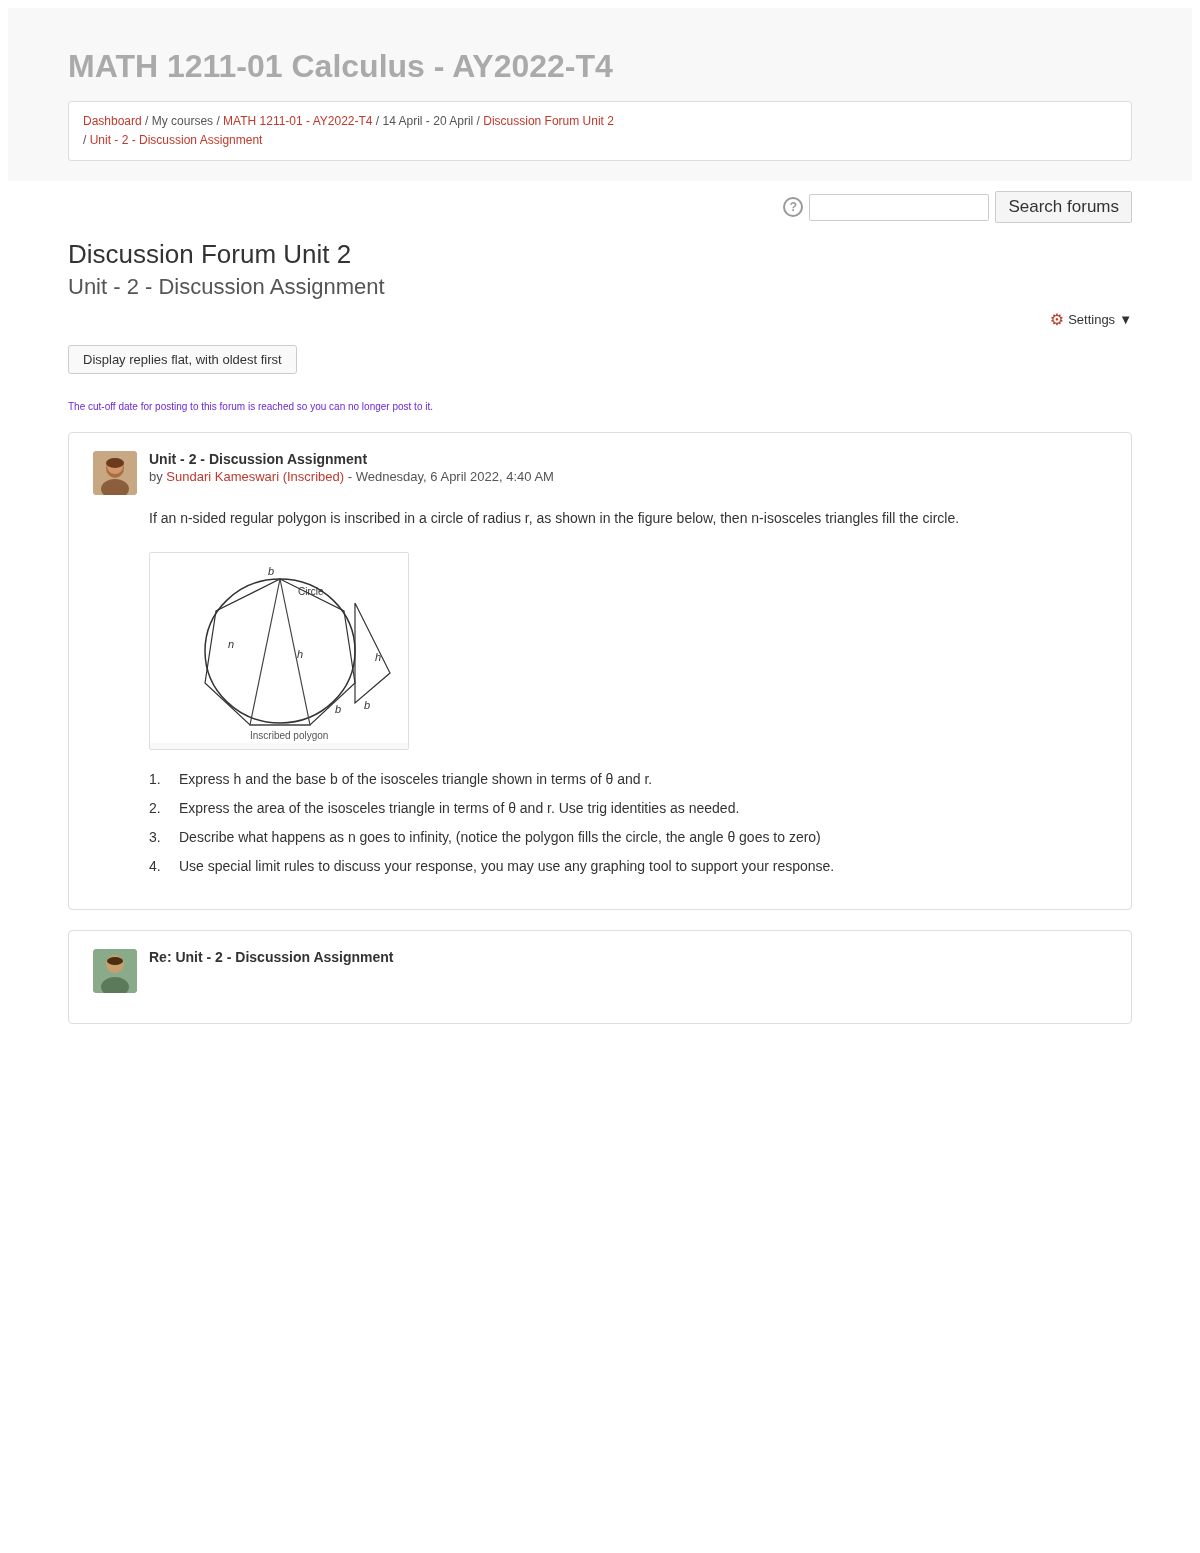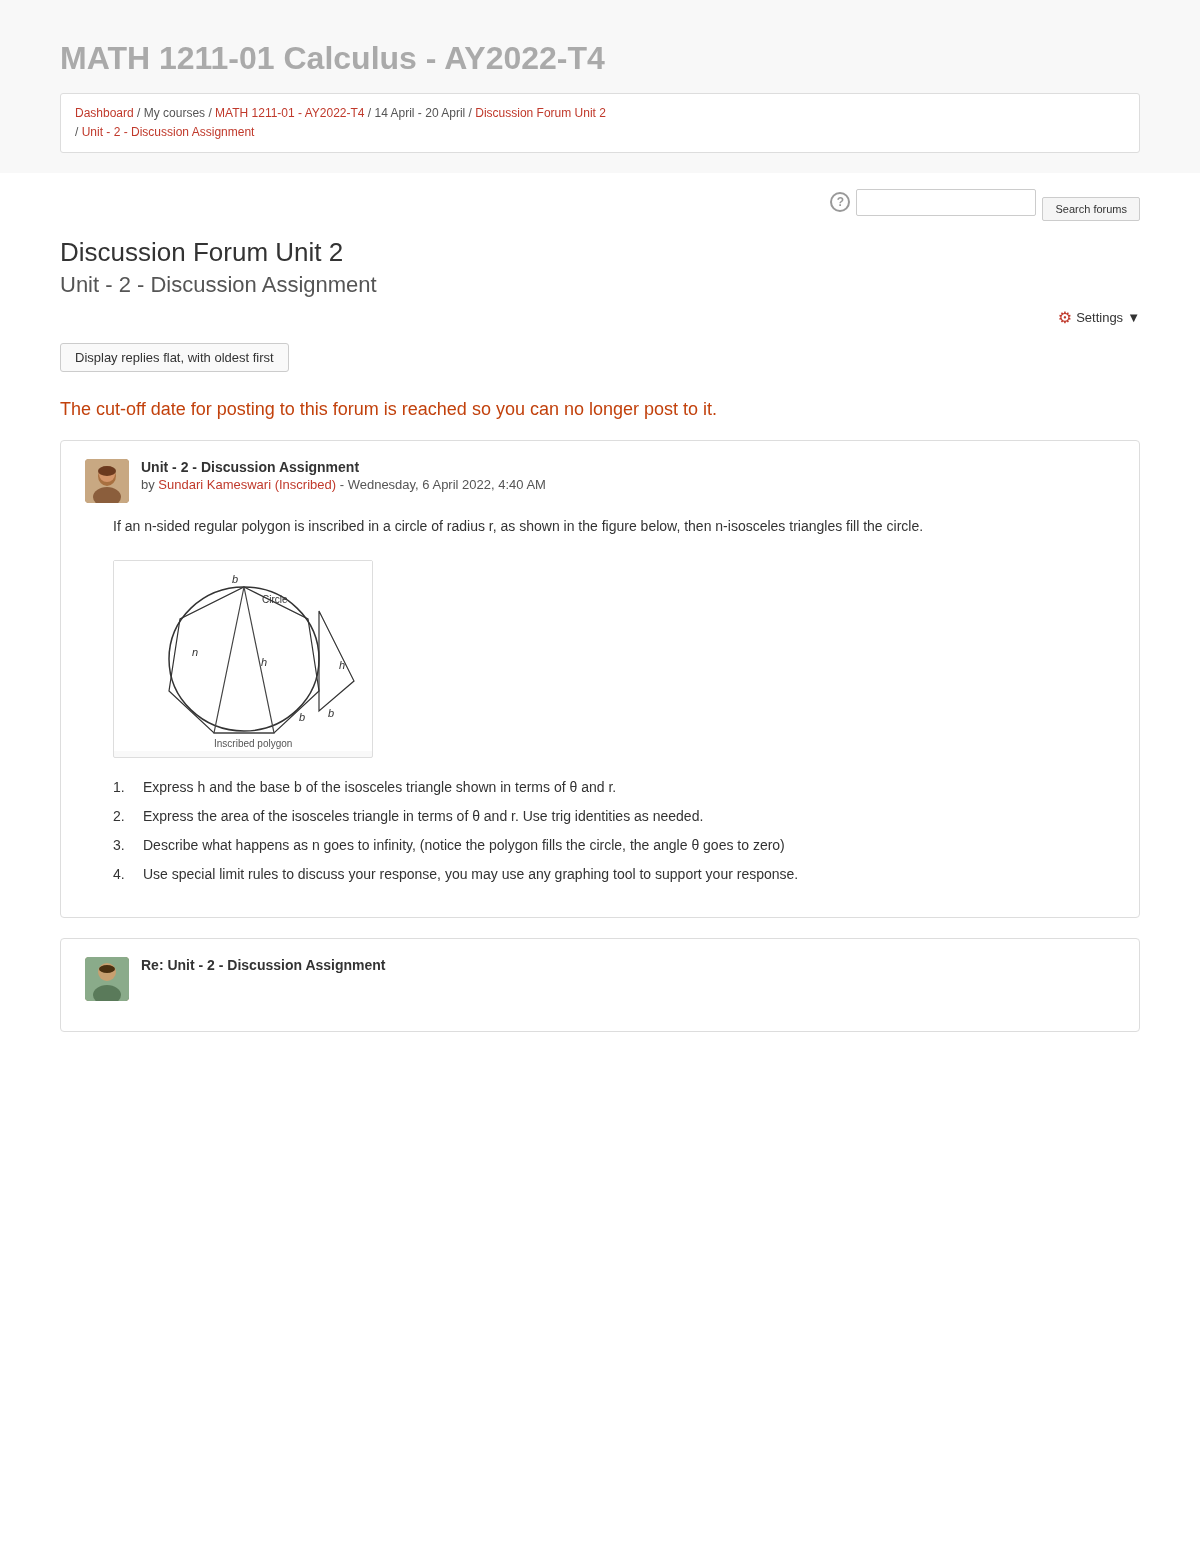--- a/index.html
+++ b/index.html
@@ -7,21 +7,21 @@
       font-family: Arial, sans-serif;
       background: #f8f8f8;
       color: #333;
       font-size: 14px;
     }
     .page-wrapper {
       max-width: 1200px;
       margin: 0 auto;
       background: #fff;
       min-height: 1553px;
-      padding: 0;
+      padding: 8px;
     }
     .header-band {
       background: #f8f8f8;
       padding: 40px 60px 20px 60px;
     }
     .course-title {
       font-size: 32px;
       font-weight: bold;
       color: #aaa;
       margin-bottom: 16px;
@@ -66,25 +66,24 @@
       border: 1px solid #ccc;
       padding: 5px 10px;
       font-size: 13px;
       width: 180px;
       border-radius: 2px;
     }
     .search-button {
       background: #f5f5f5;
       border: 1px solid #ccc;
       padding: 5px 12px;
-      font-size: 11px;
+      font-size: 17px;
       cursor: pointer;
       border-radius: 2px;
       color: #333;
-      margin-top: 14px;
     }
 
     .main-content {
       padding: 10px 60px 40px 60px;
       background: #fff;
     }
     .forum-title {
       font-size: 26px;
       font-weight: normal;
       color: #333;
@@ -122,22 +121,22 @@
       border: 1px solid #ccc;
       background: #f9f9f9;
       padding: 6px 14px;
       font-size: 13px;
       cursor: pointer;
       border-radius: 3px;
       color: #333;
       text-align: center;
     }
     .cutoff-notice {
-      color: #c2410c;
-      font-size: 18px;
+      color: #6d28d9;
+      font-size: 10px;
       margin-bottom: 20px;
       margin-top: 27px;
     }
 
     .post-card {
       border: 1px solid #ddd;
       border-radius: 4px;
       margin-bottom: 20px;
       background: #fff;
       padding: 18px 24px;
@@ -186,21 +185,21 @@
       color: #555;
     }
     .post-byline a {
       color: #c0392b;
       text-decoration: none;
     }
     .post-body {
       font-size: 14px;
       line-height: 1.6;
       color: #333;
-      margin-left: 28px;
+      margin-left: 56px;
     }
     .post-body p { margin-bottom: 10px; }
     .post-image-container {
       margin: 12px 0;
       border: 1px solid #ddd;
       display: inline-block;
       border-radius: 2px;
       overflow: hidden;
       background: #f9f9f9;
       width: 260px;

